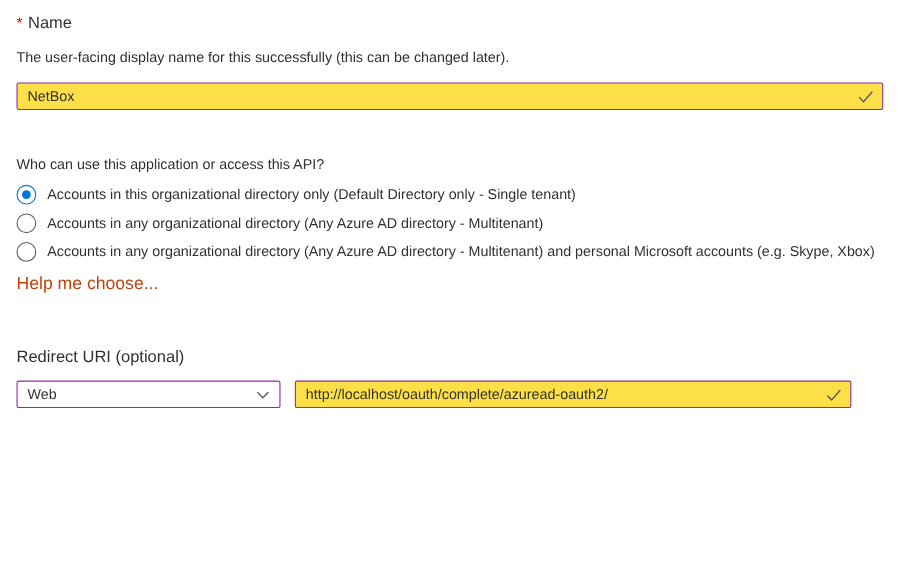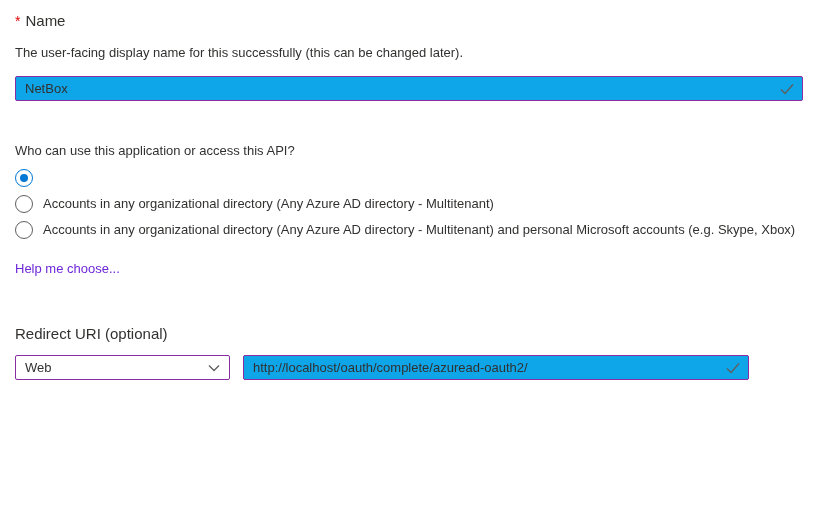--- a/index.html
+++ b/index.html
@@ -40,21 +40,21 @@
     box-sizing: border-box;
     width: 100%;
     height: 25px;
     border: 1px solid #8a2da5;
     border-radius: 2px;
     padding: 0 26px 0 9px;
     font-family: "Liberation Sans", sans-serif;
     font-size: 13px;
     color: #323130;
     outline: none;
-    background: #0ea5e9;
+    background: #fde047;
   }
   .check-icon {
     position: absolute;
     right: 9px;
     top: 50%;
     transform: translateY(-50%);
     width: 14px;
     height: 12px;
     pointer-events: none;
   }
@@ -91,42 +91,42 @@
     background: #0078d4;
   }
   .radio-label {
     font-size: 13px;
     line-height: 16px;
     color: #323130;
     white-space: nowrap;
   }
   .help-link {
     display: inline-block;
-    margin-top: 14px;
-    font-size: 13px;
-    color: #6d28d9;
+    margin-top: 4px;
+    font-size: 16px;
+    color: #c2410c;
     text-decoration: none;
     cursor: pointer;
   }
   .redirect-section { margin-top: 48px; }
   .redirect-desc {
     margin-top: 15px;
     font-size: 13px;
     line-height: 19px;
     max-width: 801px;
   }
   .controls-row {
     margin-top: 13px;
     display: flex;
     gap: 13px;
     align-items: center;
   }
   .select-box {
     box-sizing: border-box;
-    width: 215px;
+    width: 240px;
     height: 25px;
     border: 1px solid #8a2da5;
     border-radius: 2px;
     background: #fff;
     display: flex;
     align-items: center;
     justify-content: space-between;
     padding: 0 9px;
     font-size: 13px;
     cursor: pointer;
@@ -160,20 +160,21 @@
   </div>
 
   <div class="account-section">
     <div class="body-text question">Who can use this application or access this API?</div>
 
     <div class="radio-group">
       <div class="radio-row">
         <span class="radio selected">
             <span class="dot"></span>
           </span>
+        <span class="radio-label">Accounts in this organizational directory only (Default Directory only - Single tenant)</span>
       </div>
       <div class="radio-row">
         <span class="radio"></span>
         <span class="radio-label">Accounts in any organizational directory (Any Azure AD directory - Multitenant)</span>
       </div>
       <div class="radio-row">
         <span class="radio"></span>
         <span class="radio-label">Accounts in any organizational directory (Any Azure AD directory - Multitenant) and personal Microsoft accounts (e.g. Skype, Xbox)</span>
       </div>
     </div>

